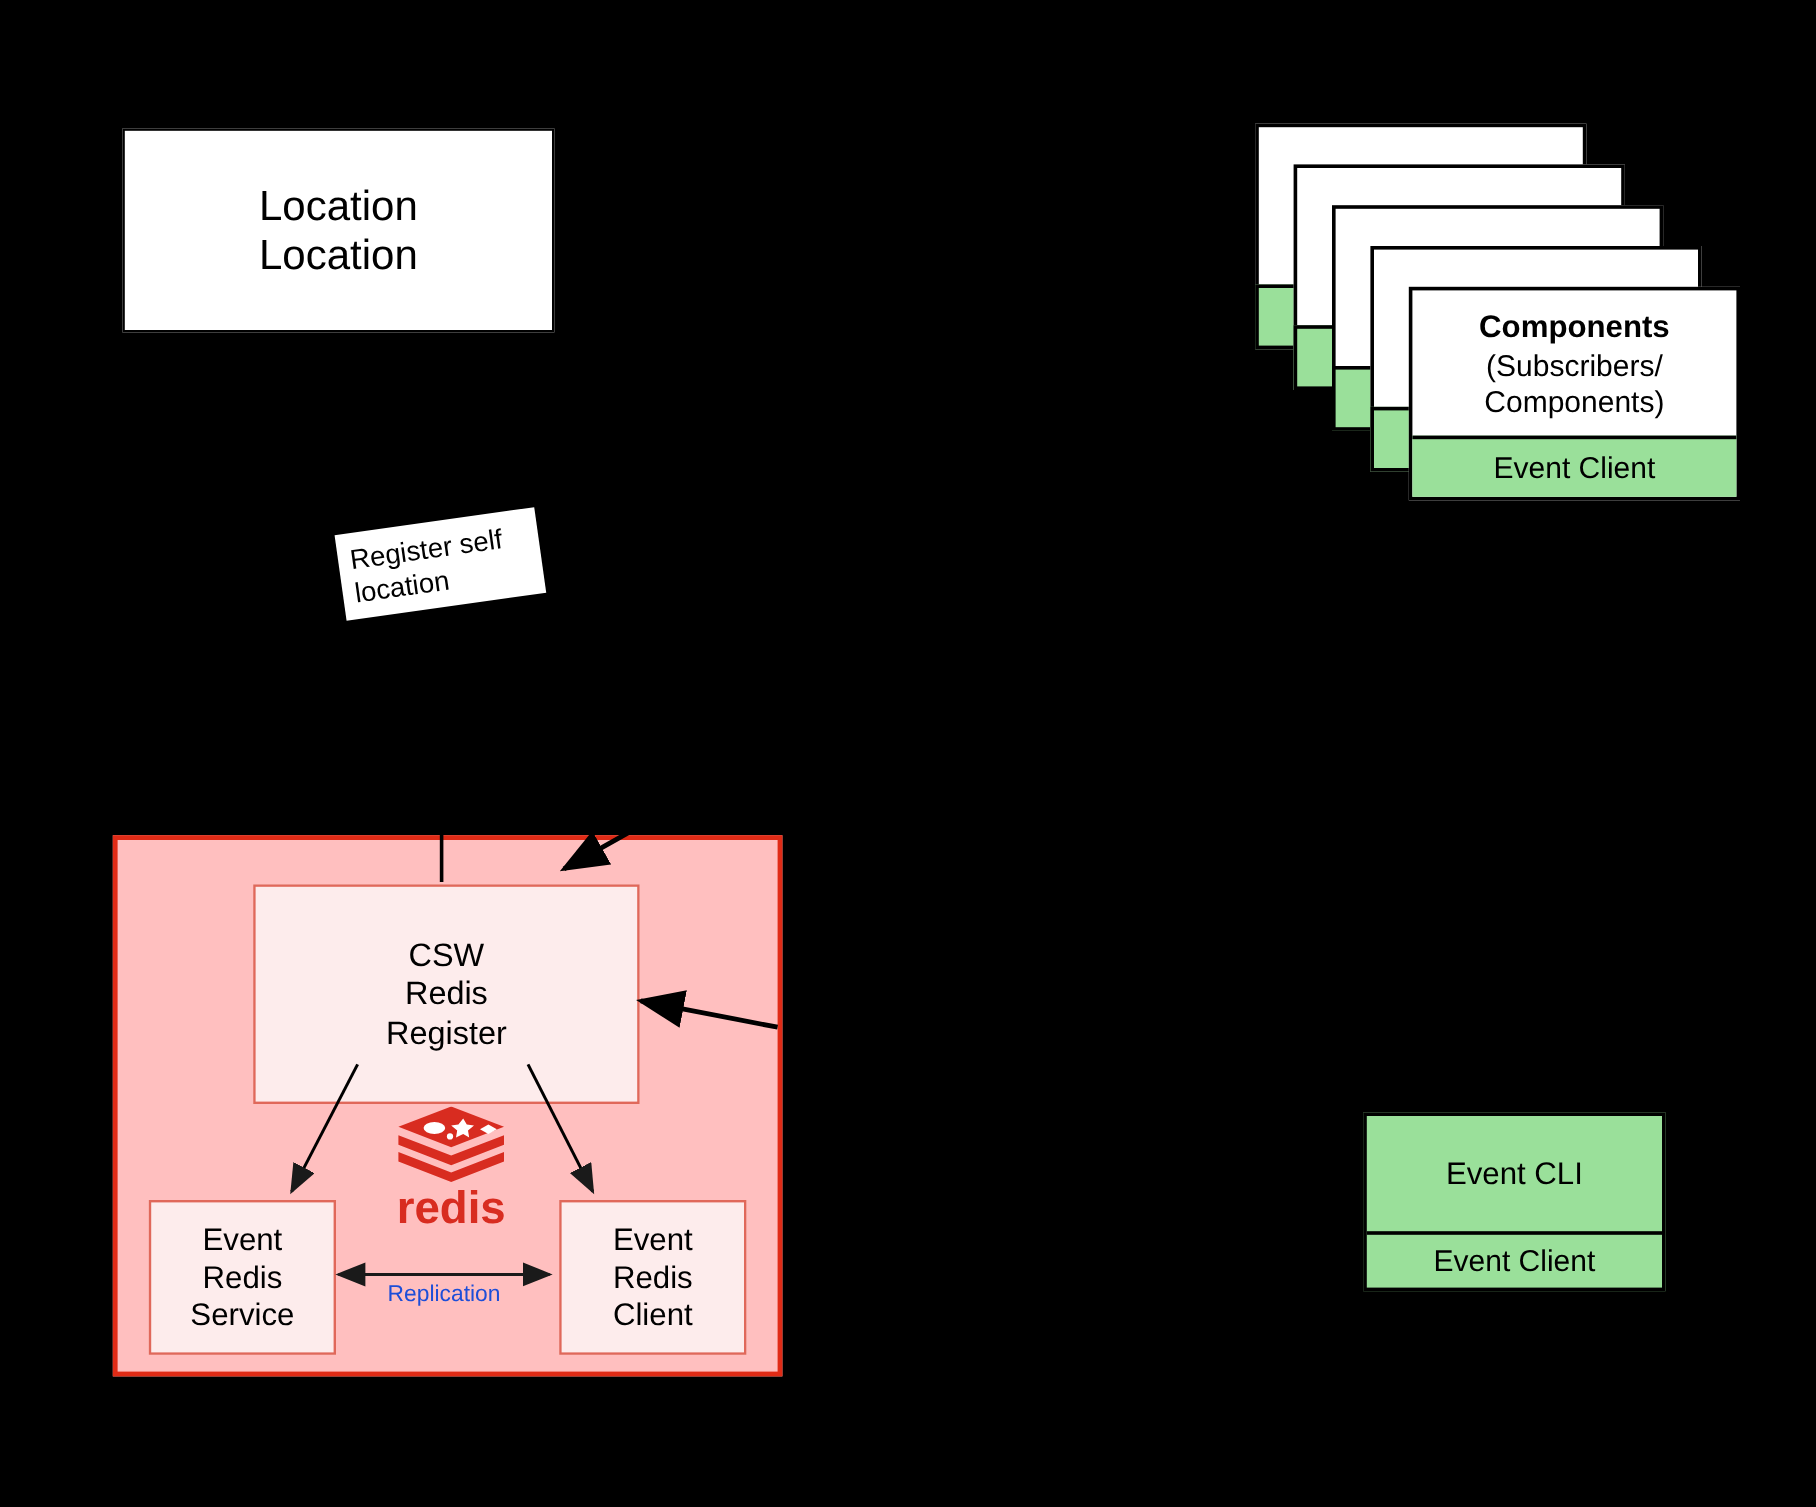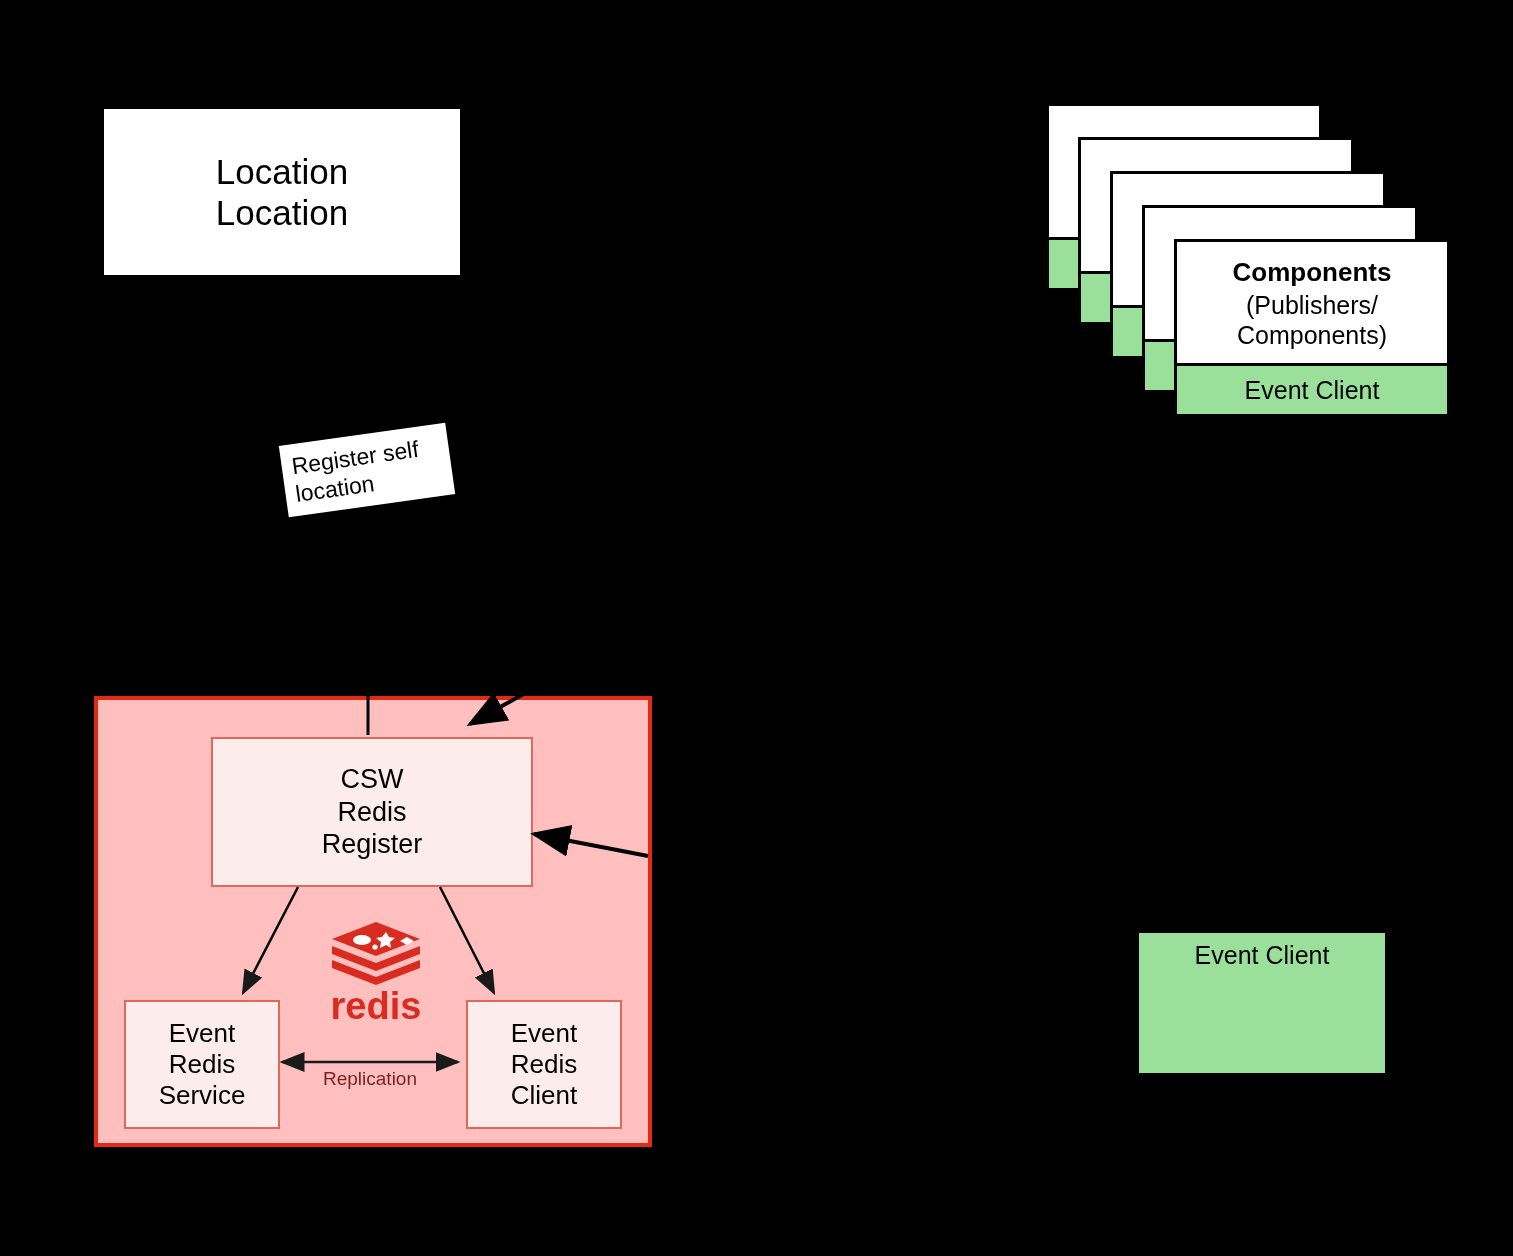--- a/index.html
+++ b/index.html
@@ -130,31 +130,31 @@
     border: 2px solid #E0685A;
     display: flex;
     flex-direction: column;
     align-items: center;
     justify-content: center;
     text-align: center;
     color: #000000;
     line-height: 1.2;
     font-size: 27px;
   }
-  #csw-sentinel { left: 113px; top: 37px; width: 322px; height: 150px; }
+  #csw-sentinel { left: 113px; top: 37px; width: 322px; height: 183px; }
   #redis-master { left: 26px;  top: 300px; width: 156px; height: 129px; font-size: 26px; }
   #redis-slave  { left: 368px; top: 300px; width: 156px; height: 129px; font-size: 26px; }
 
   #replication-label {
     position: absolute;
     left: 215px; top: 368px;
     width: 114px;
     text-align: center;
     font-size: 19px;
-    color: #7f1d1d;
+    color: #1d4ed8;
   }
 
   #redis-logo {
     position: absolute;
     left: 222px; top: 222px;
     width: 112px; height: 110px;
     display: flex;
     flex-direction: column;
     align-items: center;
     justify-content: flex-start;
@@ -217,21 +217,21 @@
   <div class="comp-card" id="comp-card-2">
     <div class="green-strip"></div>
   </div>
   <div class="comp-card" id="comp-card-3">
     <div class="green-strip"></div>
   </div>
 
   <div id="comp-card-front">
     <div class="comp-body">
       <div class="comp-title">Components</div>
-      <div>(Publishers/</div>
+      <div>(Subscribers/</div>
       <div>Components)</div>
     </div>
     <div class="comp-footer">Event Client</div>
   </div>
 
   <div id="register-note">
     <div>
       <div>Register self</div>
       <div>location</div>
     </div>
@@ -273,20 +273,21 @@
           <circle cx="45" cy="25" r="2.6"></circle>
         </g>
       </svg>
       <svg width="104" height="42" viewBox="0 0 104 42" xmlns="http://www.w3.org/2000/svg" style="margin-top:-2px">
         <text x="52" y="33" text-anchor="middle" font-family="Liberation Sans, sans-serif" font-size="38" font-weight="bold" fill="#D82C20">redis</text>
       </svg>
     </div>
   </div>
 
   <div id="event-cli">
+    <div class="cli-top">Event CLI</div>
     <div class="cli-bottom">Event Client</div>
   </div>
 
   <svg id="connectors" viewBox="0 0 1513 1256">
     <defs>
       <marker id="ah" markerWidth="11" markerHeight="11" refX="9" refY="4" orient="auto" markerUnits="strokeWidth">
         <path d="M0,0 L10,4 L0,8 z" fill="#000000"></path>
       </marker>
       <marker id="ah-thin" markerWidth="11" markerHeight="11" refX="9" refY="4" orient="auto" markerUnits="strokeWidth">
         <path d="M0,0 L10,4 L0,8 z" fill="#1a1a1a"></path>

